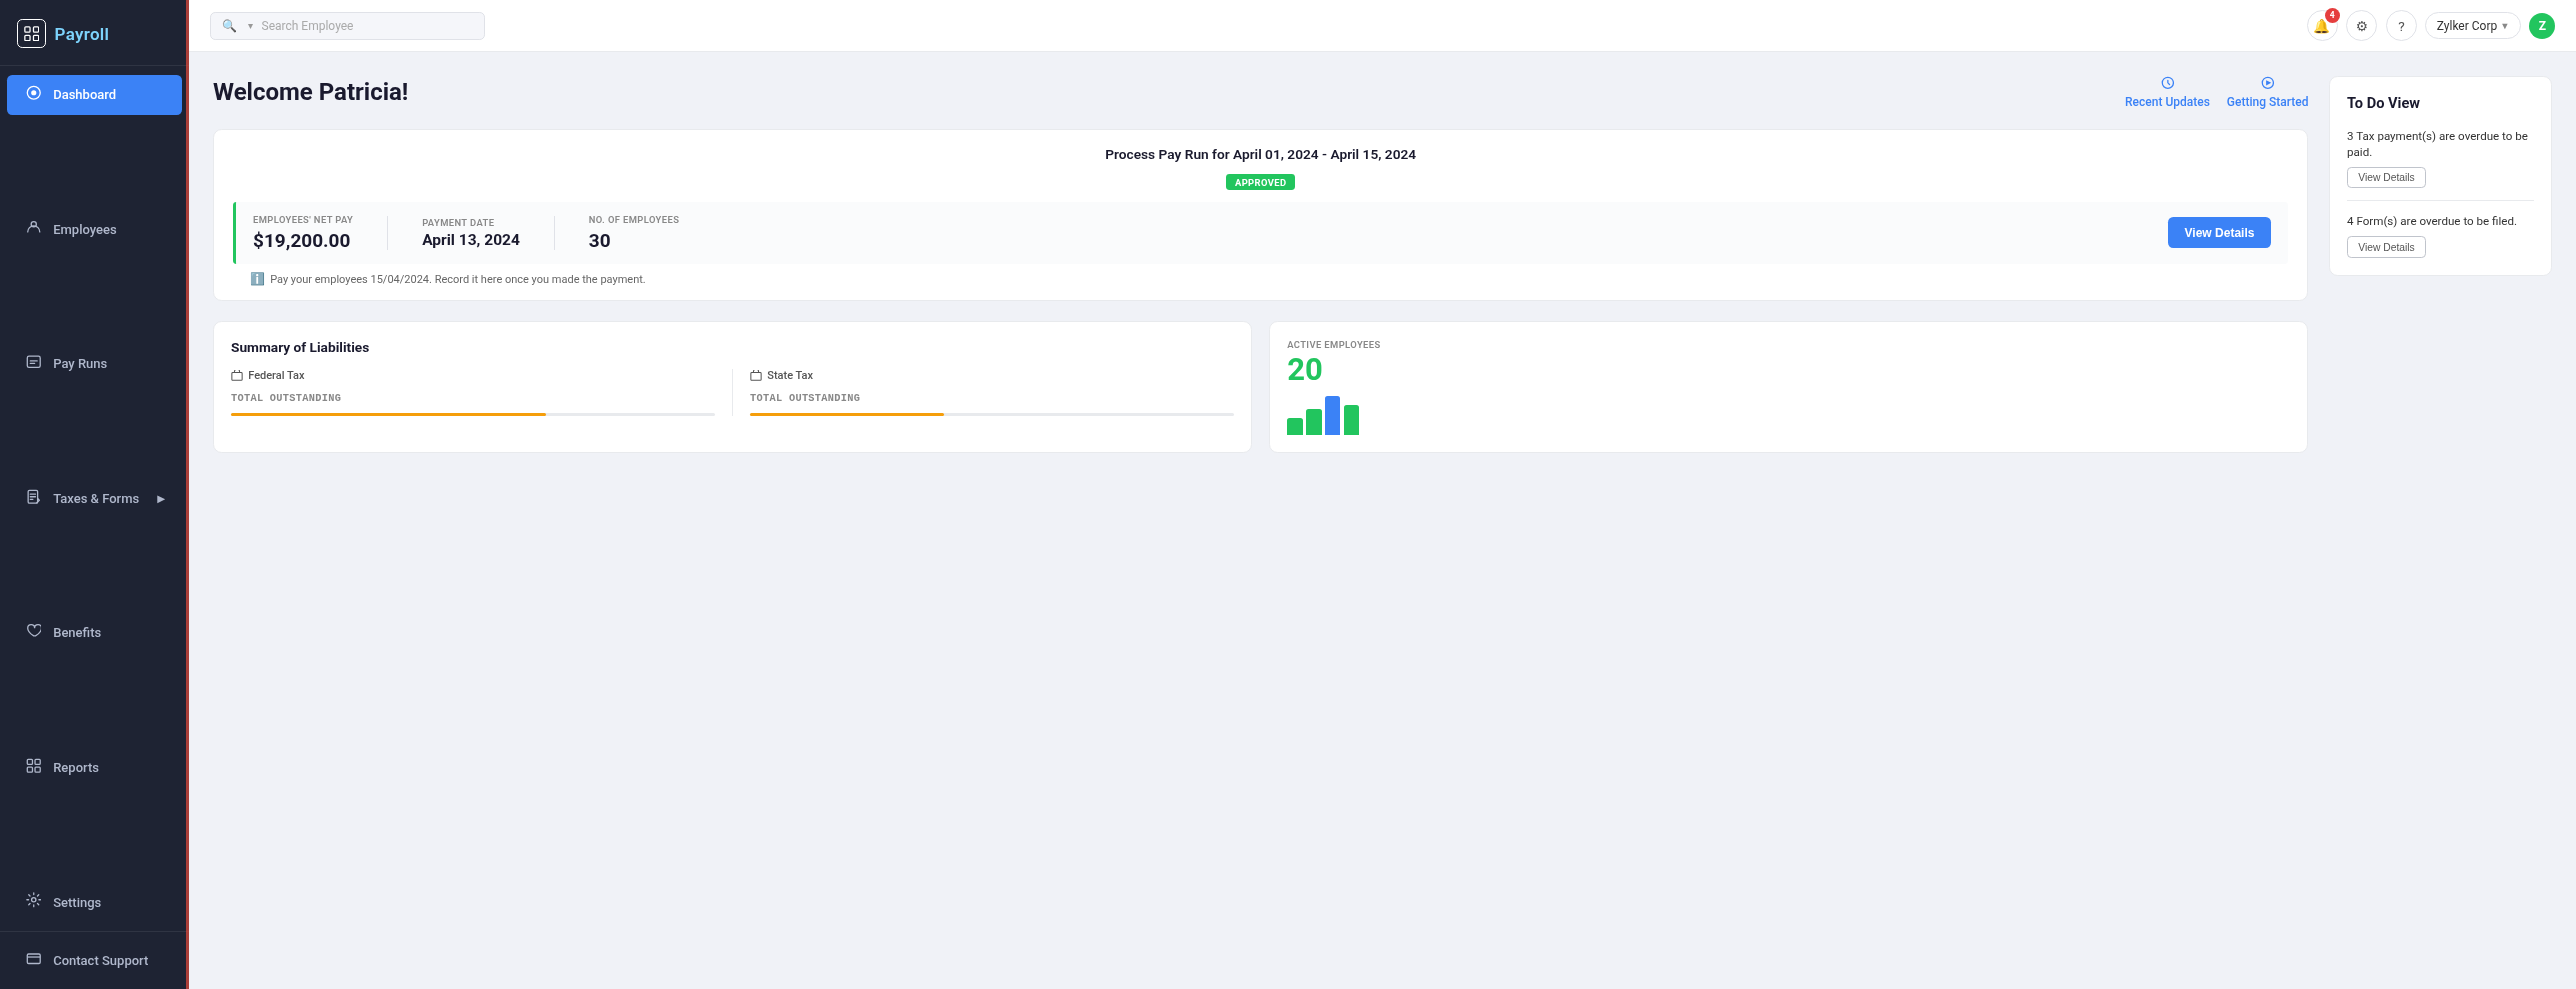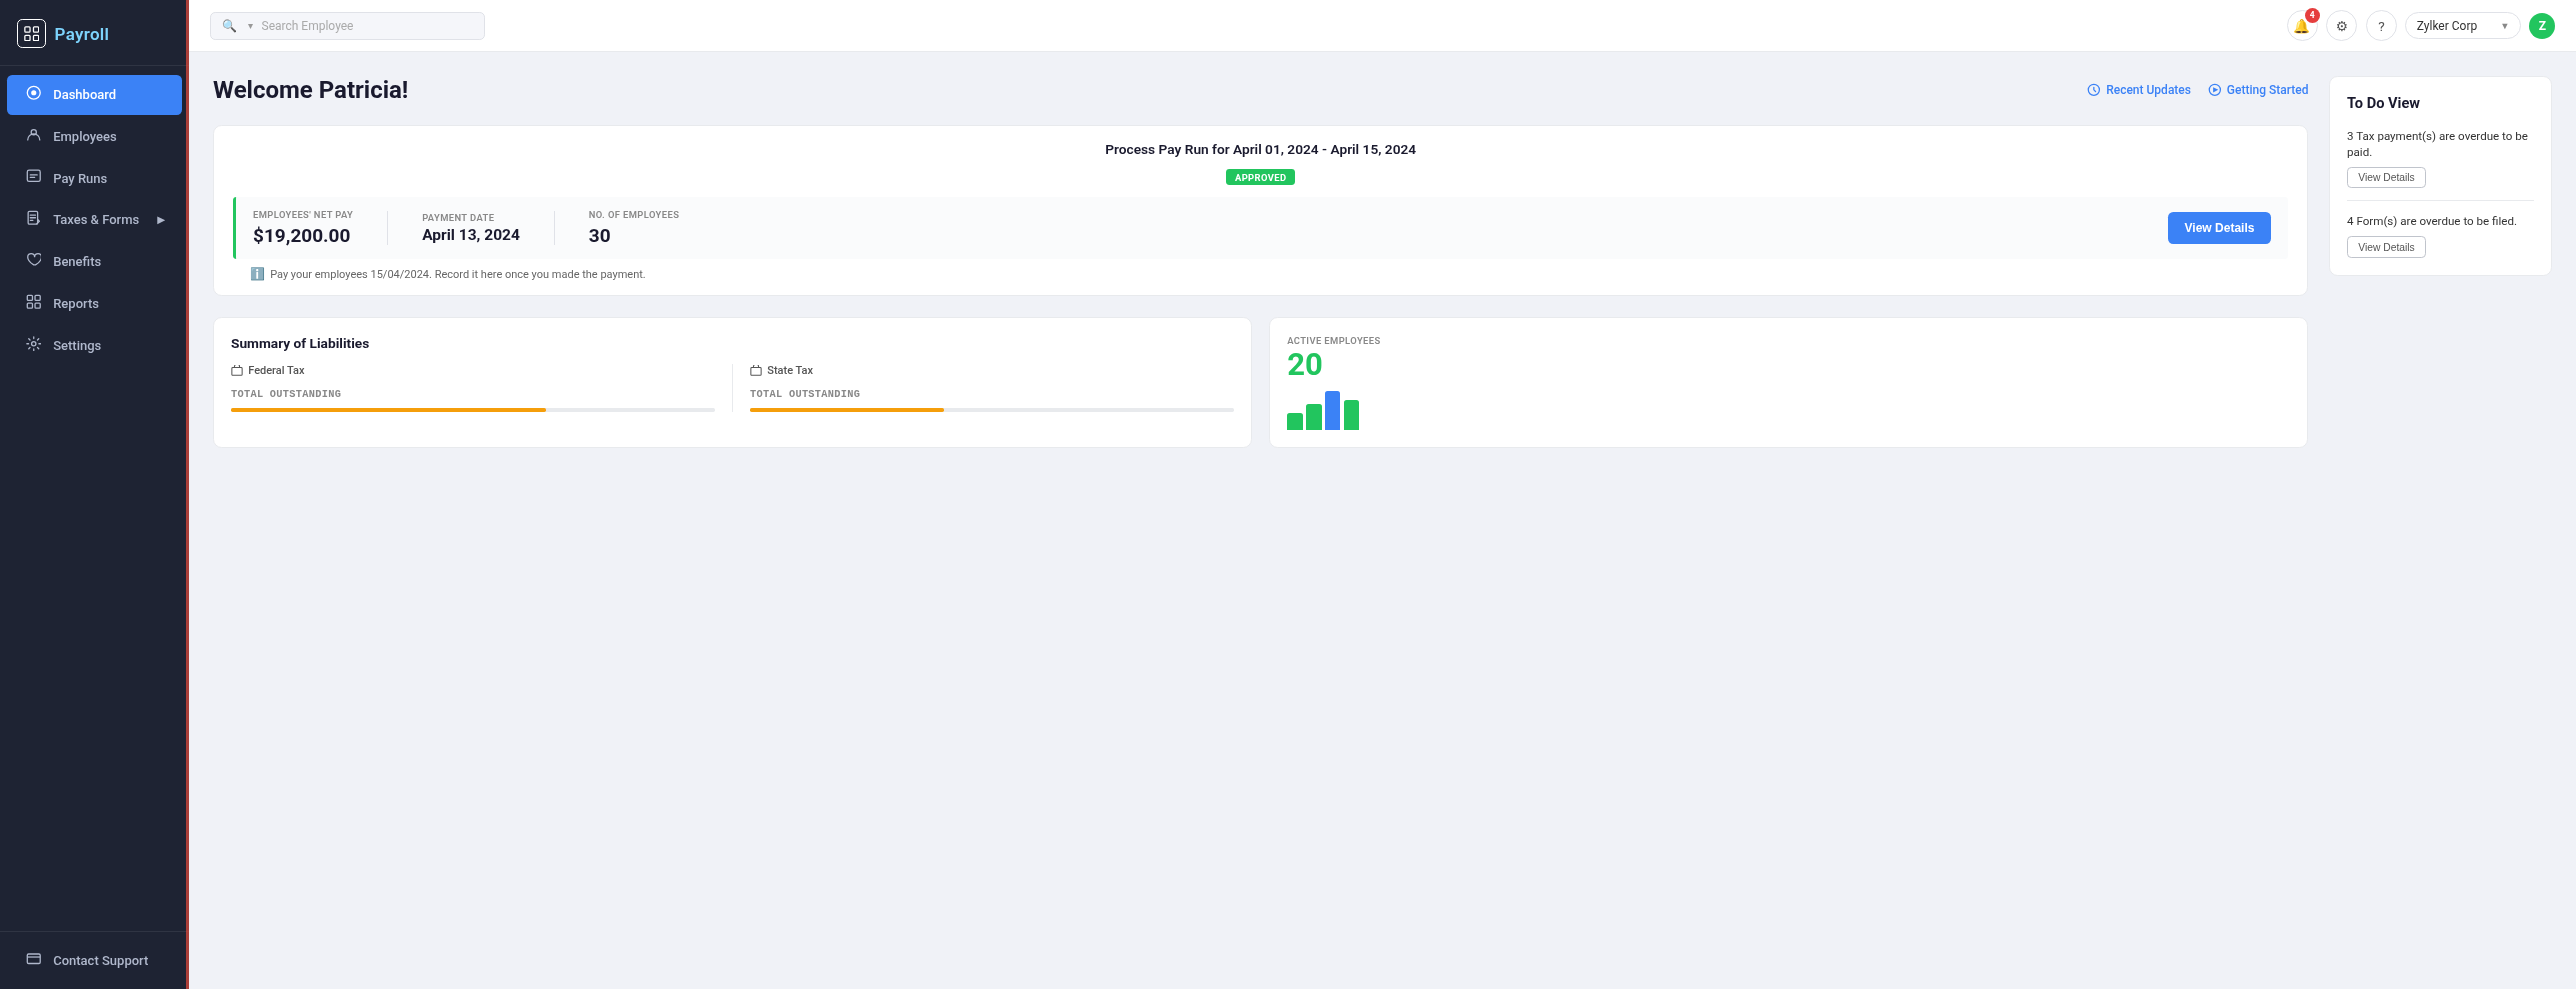--- a/index.html
+++ b/index.html
@@ -44,20 +44,21 @@
       font-weight: 600;
       color: #7dd3fc;
       letter-spacing: 0.3px;
     }
     .sidebar-nav {
       flex: 1;
       padding: 8.6px 0;
       display: flex;
       flex-direction: column;
       gap: 1.7px;
+      justify-content: space-between;
     }
     .nav-item {
       display: flex;
       align-items: center;
       gap: 10.3px;
       padding: 10.3px 17px;
       cursor: pointer;
       border-radius: 5.2px;
       margin: 0 6.9px;
       color: #b0b8cc;
@@ -167,21 +168,21 @@
       height: 15.5px;
       font-size: 8.6px;
       display: flex;
       align-items: center;
       justify-content: center;
       font-weight: 700;
     }
     .org-selector {
       display: flex;
       align-items: center;
-      gap: 23px;
+      gap: 3px;
       border: 0.9px solid #e0e2e8;
       border-radius: 17px;
       padding: 5.2px 10.3px;
       cursor: pointer;
       background: #fff;
       font-size: 12px;
       color: #333;
       justify-content: center;
     }
     .org-avatar {
@@ -229,20 +230,21 @@
       gap: 17px;
     }
     .welcome-link {
       display: flex;
       align-items: center;
       gap: 5.2px;
       color: #3b82f6;
       font-size: 12px;
       cursor: pointer;
       font-weight: 500;
+      flex-direction: column;
     }
 
     
     .pay-run-card {
       background: #fff;
       border-radius: 8.6px;
       border: 0.9px solid #e8eaed;
       overflow: hidden;
     }
     .pay-run-header {

